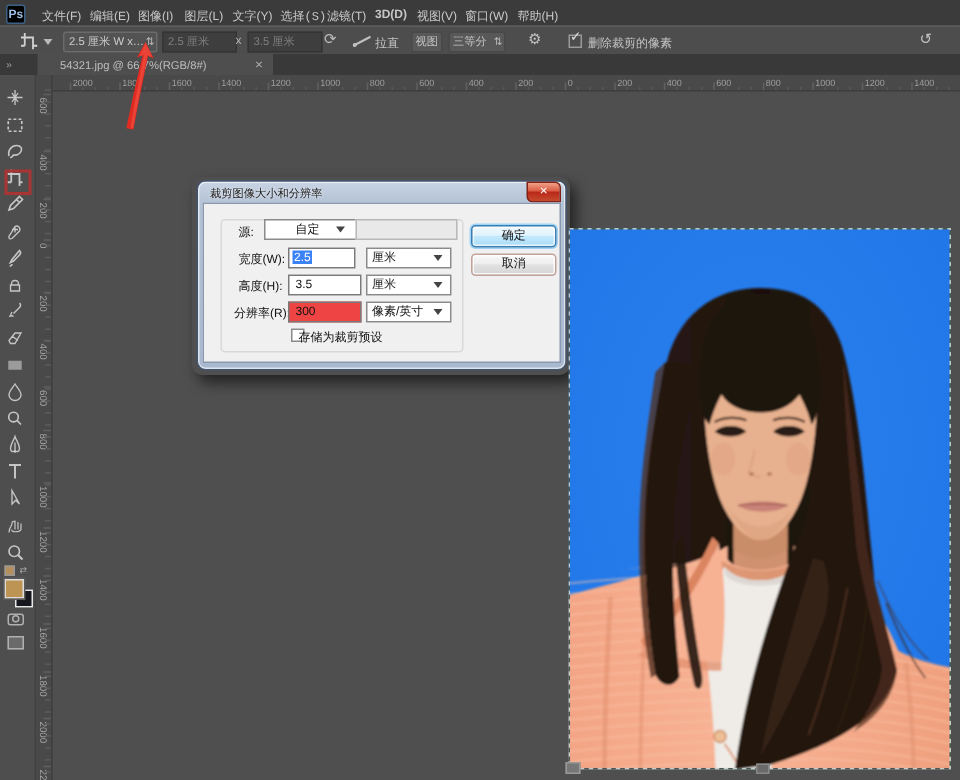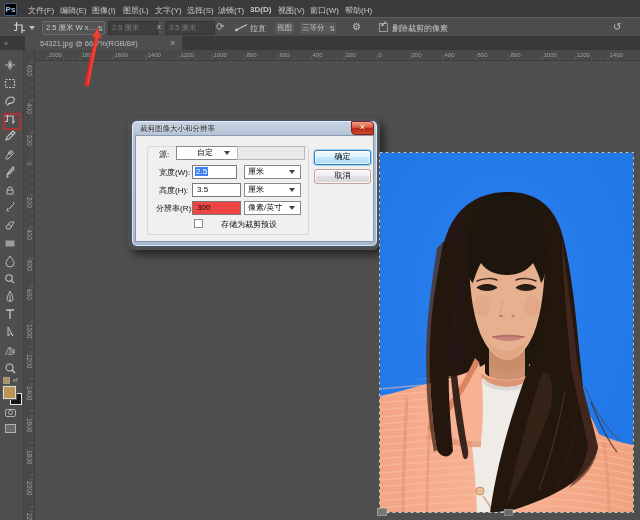--- a/index.html
+++ b/index.html
@@ -11,21 +11,21 @@
 <body>
 <div id="app">
 
 <div class="abs" style="left:0;top:0;width:640px;height:17px;background:#3b3b3b;"></div>
 <div class="abs" style="left:4px;top:3px;width:11px;height:11px;background:#000000;border:1px solid #3d6086;border-radius:2px;color:#9fc2e8;font-size:8px;font-weight:bold;text-align:center;line-height:11px;">Ps</div>
 <div class="abs" style="left:28px;top:5px;color:#c8c8c8;font-size:8px;white-space:nowrap;">文件(F)</div>
 <div class="abs" style="left:60px;top:5px;color:#c8c8c8;font-size:8px;white-space:nowrap;">编辑(E)</div>
 <div class="abs" style="left:92px;top:5px;color:#c8c8c8;font-size:8px;white-space:nowrap;">图像(I)</div>
 <div class="abs" style="left:123px;top:5px;color:#c8c8c8;font-size:8px;white-space:nowrap;">图层(L)</div>
 <div class="abs" style="left:155px;top:5px;color:#c8c8c8;font-size:8px;white-space:nowrap;">文字(Y)</div>
-<div class="abs" style="left:187px;top:5px;color:#c8c8c8;font-size:8px;white-space:nowrap;">选择(S)</div>
+<div class="abs" style="left:187px;top:5px;color:#c8c8c8;font-size:8px;white-space:nowrap;font-family:Liberation Mono, monospace;">选择(S)</div>
 <div class="abs" style="left:218px;top:5px;color:#c8c8c8;font-size:8px;white-space:nowrap;">滤镜(T)</div>
 <div class="abs" style="left:250px;top:5px;color:#c8c8c8;font-size:8px;white-space:nowrap;font-weight:bold;">3D(D)</div>
 <div class="abs" style="left:278px;top:5px;color:#c8c8c8;font-size:8px;white-space:nowrap;">视图(V)</div>
 <div class="abs" style="left:310px;top:5px;color:#c8c8c8;font-size:8px;white-space:nowrap;">窗口(W)</div>
 <div class="abs" style="left:345px;top:5px;color:#c8c8c8;font-size:8px;white-space:nowrap;">帮助(H)</div>
 <div class="abs" style="left:0;top:17px;width:640px;height:19px;background:#4d4d4d;border-top:1px solid #5d5d5d;"></div>
 <svg class="abs" style="left:14px;top:22px;" width="11" height="11" viewBox="0 0 11 11">
       <path d="M2.5 0 V2.5 M0 3 H8 V11 M2.5 3 V8.5 M0 8.5 H2.5 M8 8.5 H11" stroke="#d2d2d2" stroke-width="1.2" fill="none"></path>
     </svg>
 <div class="abs" style="left:29px;top:26px;width:0;height:0;border-left:3px solid transparent;border-right:3px solid transparent;border-top:4px solid #b9b9b9;"></div>
@@ -445,20 +445,20 @@
     <div class="abs" style="left:289px;top:170px;width:0;height:0;border-left:3px solid transparent;border-right:3px solid transparent;border-top:4px solid #444;"></div>
     <div class="abs" style="left:159px;top:185px;color:#111;font-size:8px;">高度(H):</div>
     <div class="abs" style="left:192px;top:183px;width:43px;height:12px;background:#fff;border:1px solid #7a7a7a;color:#111;font-size:8px;line-height:11px;padding-left:4px;">3.5</div>
     <div class="abs" style="left:244px;top:183px;width:52px;height:12px;background:#fff;border:1px solid #8a8a8a;color:#111;font-size:8px;line-height:11px;padding-left:3px;">厘米</div>
     <div class="abs" style="left:289px;top:188px;width:0;height:0;border-left:3px solid transparent;border-right:3px solid transparent;border-top:4px solid #444;"></div>
     <div class="abs" style="left:156px;top:203px;color:#111;font-size:8px;">分辨率(R):</div>
     <div class="abs" style="left:192px;top:201px;width:43px;height:12px;background:#ef4444;border:1px solid #7a7a7a;color:#111;font-size:8px;line-height:11px;padding-left:4px;">300</div>
     <div class="abs" style="left:244px;top:201px;width:52px;height:12px;background:#fff;border:1px solid #8a8a8a;color:#111;font-size:8px;line-height:11px;padding-left:3px;">像素/英寸</div>
     <div class="abs" style="left:289px;top:206px;width:0;height:0;border-left:3px solid transparent;border-right:3px solid transparent;border-top:4px solid #444;"></div>
     <div class="abs" style="left:194px;top:219px;width:7px;height:7px;background:#fff;border:1px solid #8a8a8a;"></div>
-    <div class="abs" style="left:221px;top:219px;color:#111;font-size:8px;">存储为裁剪预设</div>
+    <div class="abs" style="left:199px;top:219px;color:#111;font-size:8px;">存储为裁剪预设</div>
     <div class="abs" style="left:314px;top:150px;width:55px;height:13px;border:1px solid #3c7fb1;border-radius:3px;background:linear-gradient(180deg,#f1f9fe 0%,#e0f3fd 45%,#c4e9fd 50%,#aadcf7 100%);box-shadow:0 0 0 1px #9cd3f7, inset 0 0 0 1px rgba(255,255,255,0.7);color:#111;font-size:8px;line-height:12px;text-align:center;">确定</div>
     <div class="abs" style="left:314px;top:169px;width:55px;height:13px;border:1px solid #c2a29a;border-radius:3px;background:linear-gradient(180deg,#f7f7f7 0%,#eeeeee 45%,#e2e2e2 50%,#d5d5d5 100%);box-shadow:inset 0 0 0 1px rgba(255,255,255,0.8);color:#111;font-size:8px;line-height:12px;text-align:center;">取消</div>
 <svg class="abs" style="left:80px;top:28px;" width="24" height="62" viewBox="0 0 24 62">
 <path d="M17 0 L22.5 11 L18.7 9.3 C15.5 25 11.5 44 9 58.5 L4.2 57.5 C7.5 42 11.5 23 15.1 8.8 L11.3 10.3 Z" fill="#e12b20"></path>
 <path d="M17 0.5 L21.5 10 L18.2 8.9 C15 25 11.2 44 8.8 57.5 L7 57.2 C9.5 42 13 23 16 8.5 L13 9.6 Z" fill="#f4584c" opacity="0.55"></path>
 </svg>
 <div class="abs" style="left:3px;top:113px;width:14px;height:13px;border:2px solid #a83434;"></div>
 </div>
 </body></html>

